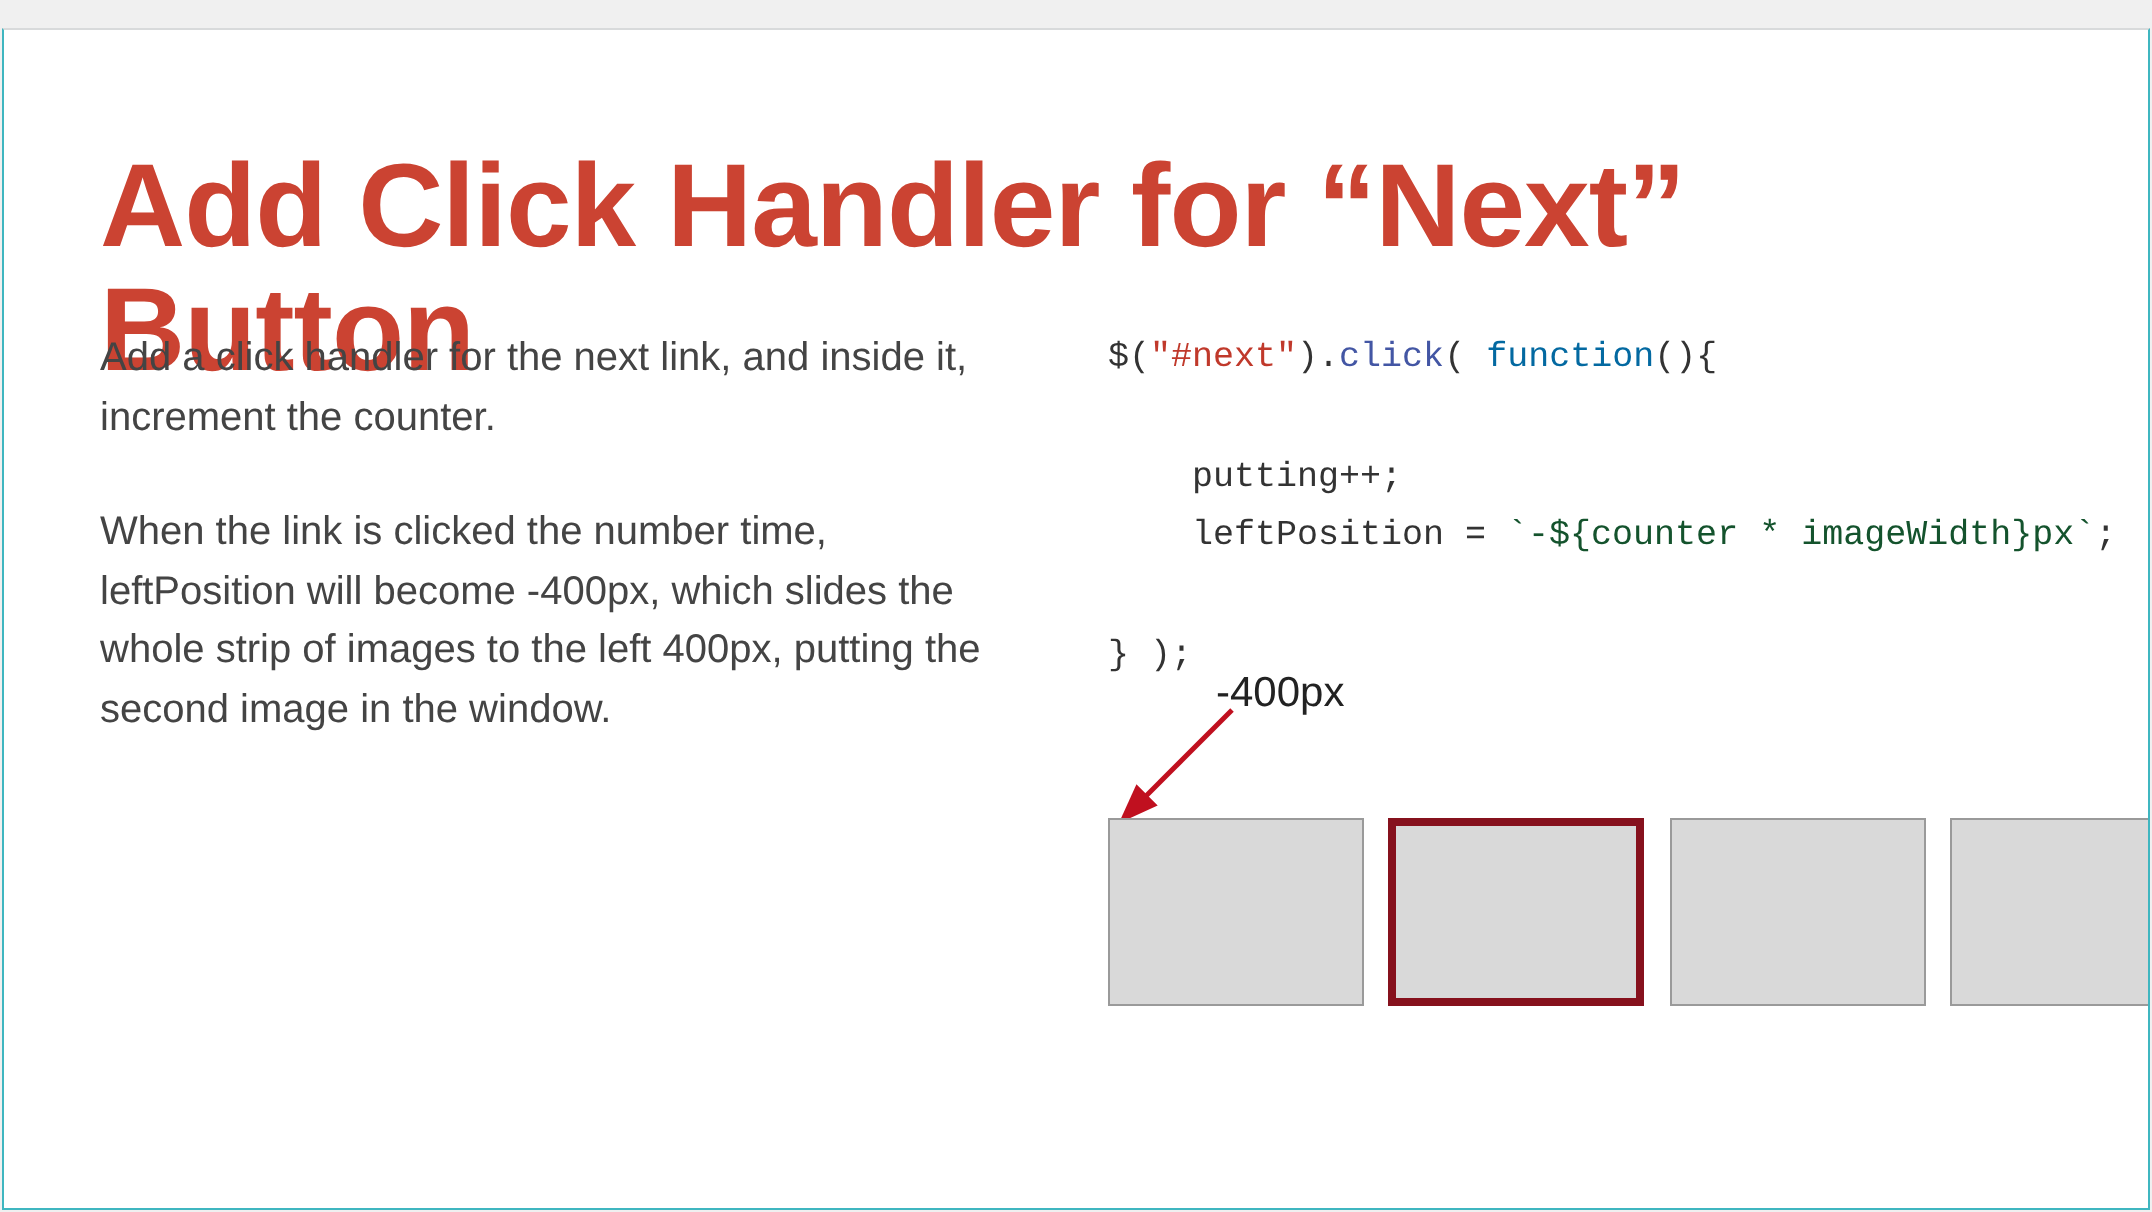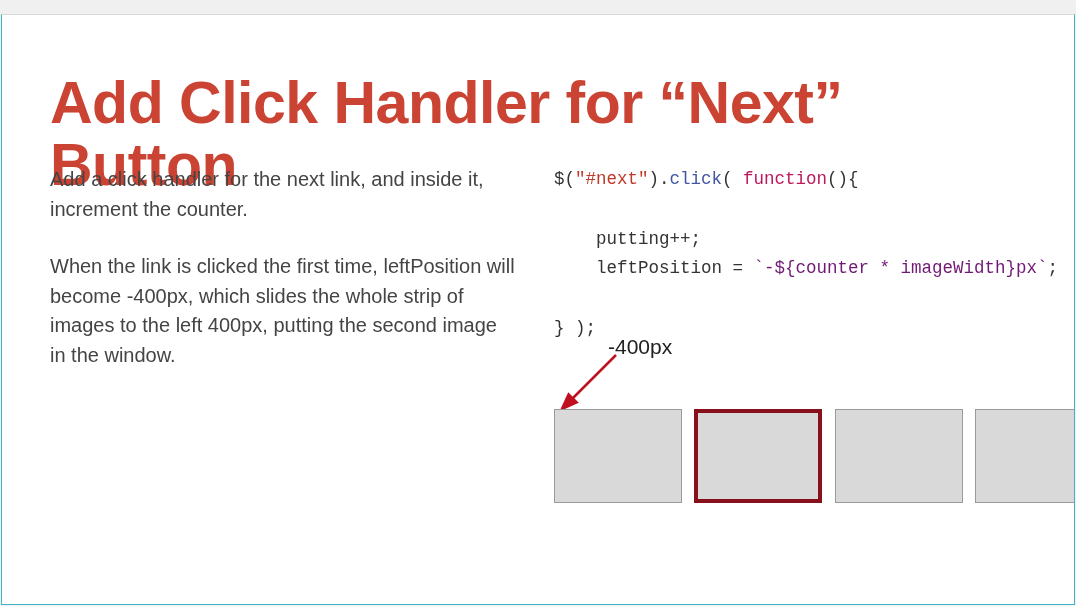--- a/index.html
+++ b/index.html
@@ -56,22 +56,22 @@
     font-family: Menlo, Consolas, "Courier New", monospace;
     font-size: 17.5px;
     line-height: 1.7;
     color: #333;
     white-space: pre;
   }
   .code .sel   { color: #c0392b; }
   .code .punct { color: #333333; }
   .code .meth  { color: #4356a4; text-align: center; }
   .code .paren { color: #333333; }
-  .code .kw    { color: #be185d; }
-  .code .tmpl  { color: #701a75; }
+  .code .kw    { color: #0369a1; }
+  .code .tmpl  { color: #14532d; }
 
   .diagram {
     position: absolute;
     top: 316px;
     left: 552px;
     right: 0;
     height: 200px;
   }
   .diagram svg {
     position: absolute;
@@ -112,21 +112,21 @@
 </style>
 </head>
 <body>
 
 <div class="slide">
 
   <div class="title">Add Click Handler for “Next” Button</div>
 
   <div class="body-col">
     <p>Add a click handler for the next link, and inside it, increment the counter.</p>
-    <p>When the link is clicked the first time, leftPosition will become -400px, which slides the whole strip of images to the left 400px, putting the second image in the window.</p>
+    <p>When the link is clicked the number time, leftPosition will become -400px, which slides the whole strip of images to the left 400px, putting the second image in the window.</p>
   </div>
 
   <div class="code"><span class="punct">$(</span><span class="sel">"#next"</span><span class="punct">).</span><span class="meth">click</span><span class="paren">( </span><span class="kw">function</span><span class="paren">(){</span>
 
 <span class="punct">    putting++;</span>
 <span class="punct">    leftPosition = </span><span class="tmpl">`-${counter * imageWidth}px`</span><span class="punct">;</span>
 
 <span class="punct">} );</span></div>
 
   <div class="diagram">

